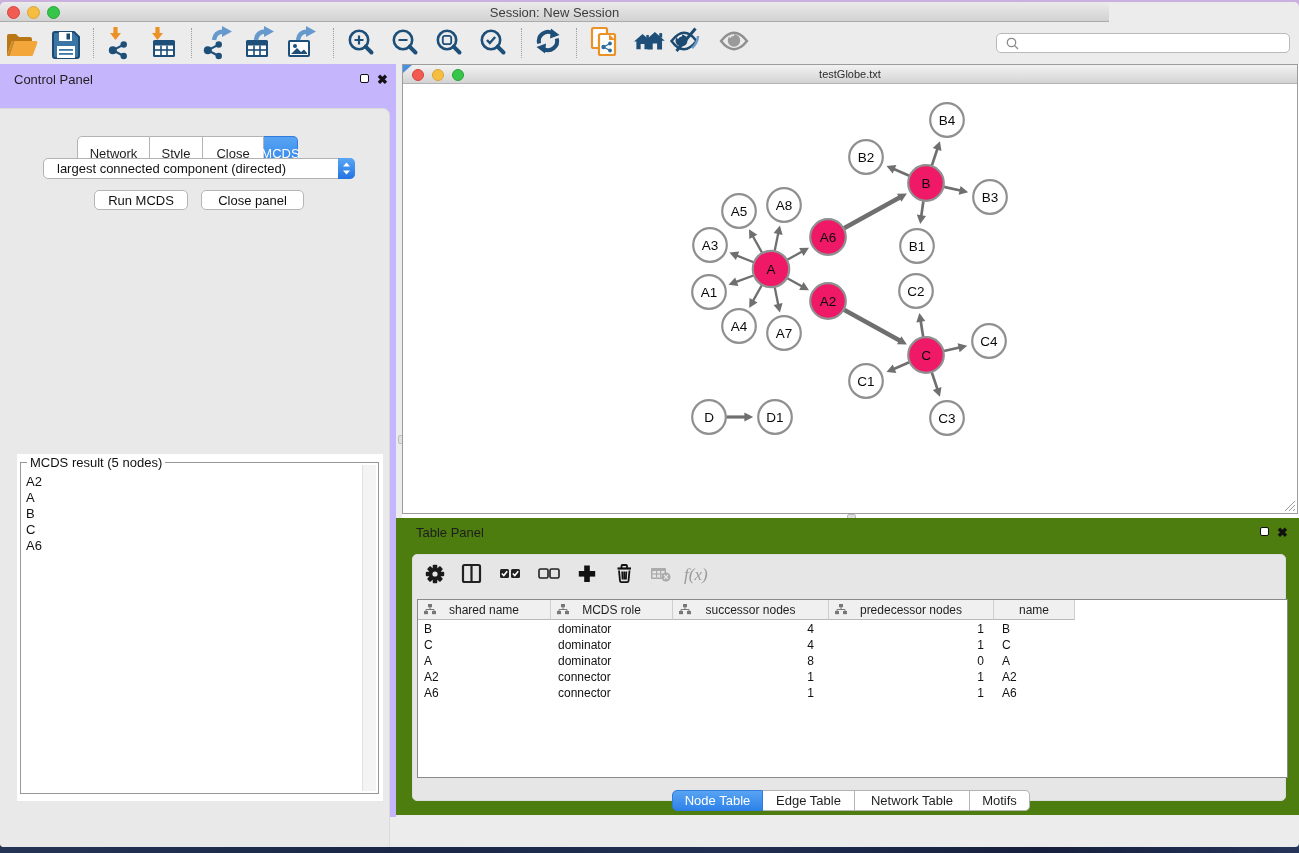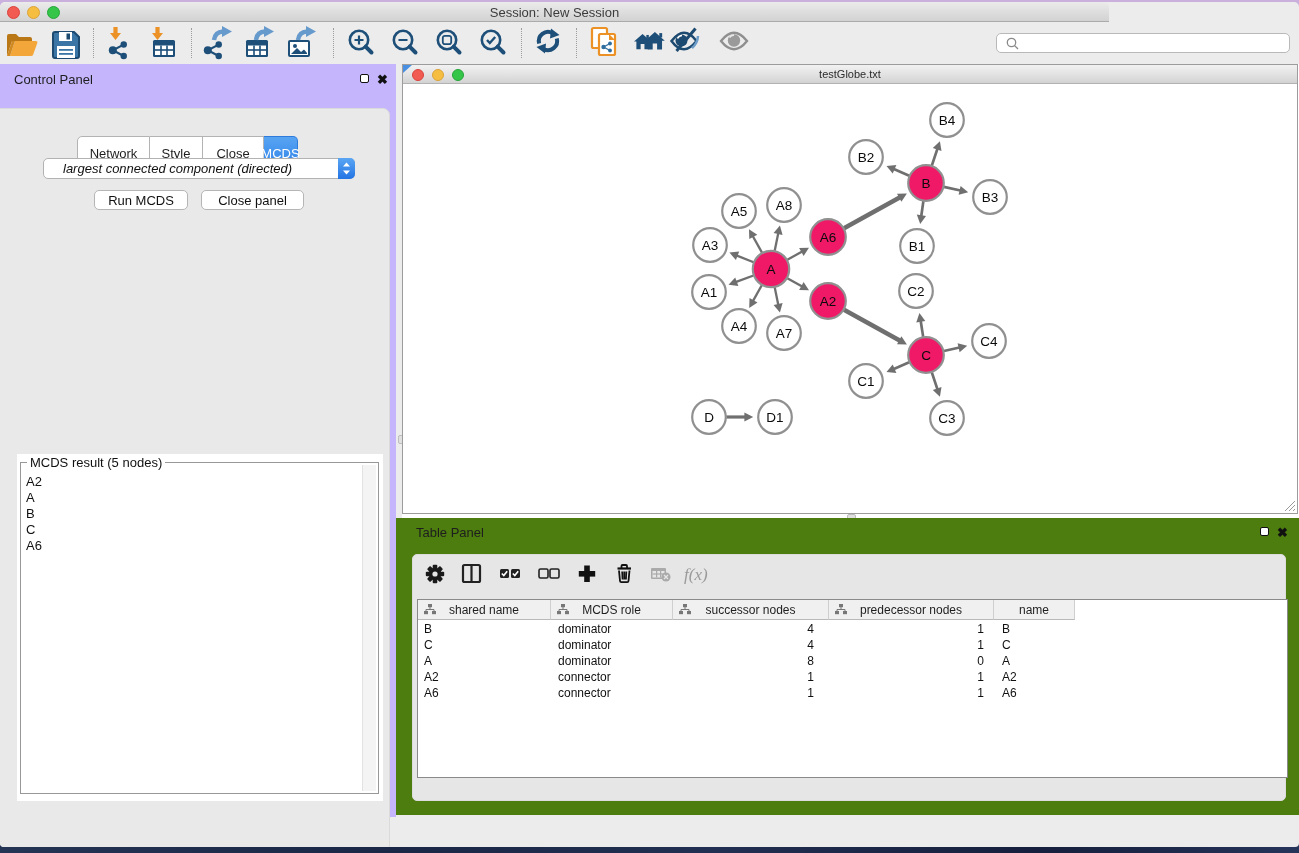--- a/index.html
+++ b/index.html
@@ -35,21 +35,21 @@
   .tab { background:#fff; border:1px solid #b3b3b3; border-left:none; font-size:13px; color:#1e1e1e;
     display:flex; align-items:center; justify-content:center; }
   .tab.first { border-left:1px solid #b3b3b3; border-radius:5px 0 0 5px; }
   .tab.last { border-radius:0 5px 5px 0; }
   .tab.sel { background:linear-gradient(180deg,#58a4f3 0%, #2e82e9 100%); color:#fff; border-color:#2e7bdc; }
   #cp-tabs { left:77px; top:32px; height:21px; }
   #cp-tabs .tab { padding:16px;margin-top:40px; }
   #opt-label { position:absolute; left:0; top:72px; width:396px; text-align:center; font-size:13px; color:#2a2a2a; }
   #dropdown { position:absolute; left:43px; top:94px; width:312px; height:21px; background:#fff;
     border:1px solid #b2b2b2; border-radius:5px; font-size:13px; color:#111; }
-  #dropdown .txt { position:absolute; left:19px; top:2px;font-style:italic; }
+  #dropdown .txt { position:absolute; left:13px; top:2px; }
   #dropdown .spin { position:absolute; right:-1px; top:-1px; width:17px; height:21px;
     background:linear-gradient(180deg,#5aa6f4 0%, #2374e4 100%); border-radius:0 5px 5px 0; }
   .btn { position:absolute; height:20px; background:#fff; border:1px solid #b5b5b5; border-radius:5px;
     font-size:13px; color:#111; text-align:center; line-height:19px; }
   #mcds-white { position:absolute; left:17px; top:390px; width:366px; height:347px; background:#fff; }
   #mcds-group { position:absolute; left:3px; top:8px; width:359px; height:332px; border:1px solid #989898; }
   #mcds-label { position:absolute; left:6px; top:-8px; background:#fff; padding:0 3px; font-size:13px; color:#111; }
   #mcds-list { position:absolute; left:1px; top:1px; right:1px; bottom:1px; background:#fff; font-size:13px; color:#111; }
   #mcds-list { padding-top:10px; }
   #mcds-list div { height:16px; line-height:16px; padding-left:4px; }
@@ -535,15 +535,21 @@
         </div>
 <div class="trow" style="left:0;top:85.4px;width:869px">
 <span style="left:6px">A6</span>
           <span style="left:140px">connector</span>
 <span style="left:316px;width:80px;text-align:right">1</span>
 <span style="left:486px;width:80px;text-align:right">1</span>
 <span style="left:584px">A6</span>
         </div>
 
     </div>
+    <div class="tabbar" id="tp-tabs">
+      <div class="tab sel first" style="width:91px">Node Table</div>
+      <div class="tab" style="width:92px">Edge Table</div>
+      <div class="tab" style="width:115px">Network Table</div>
+      <div class="tab last" style="width:60px">Motifs</div>
+    </div>
   </div>
 
 </div>
 
 </body></html>

